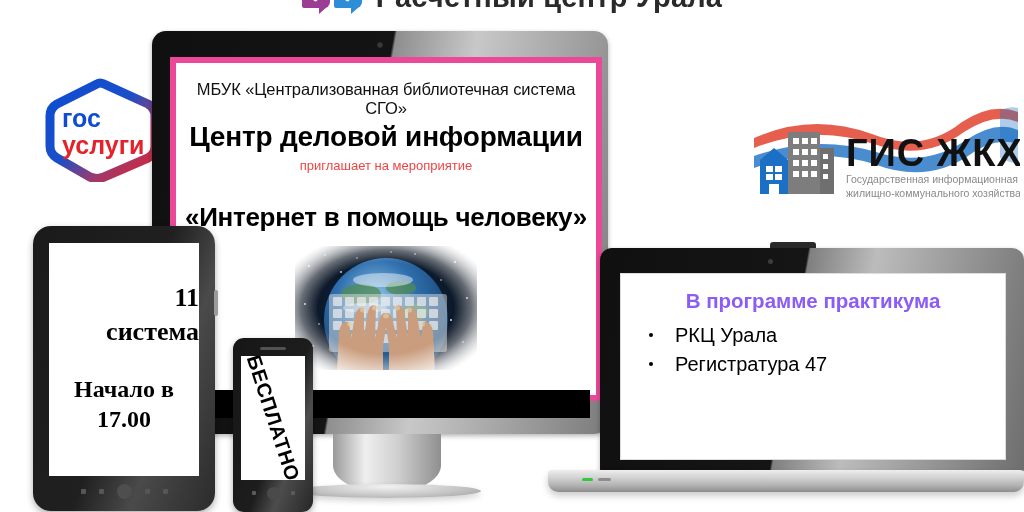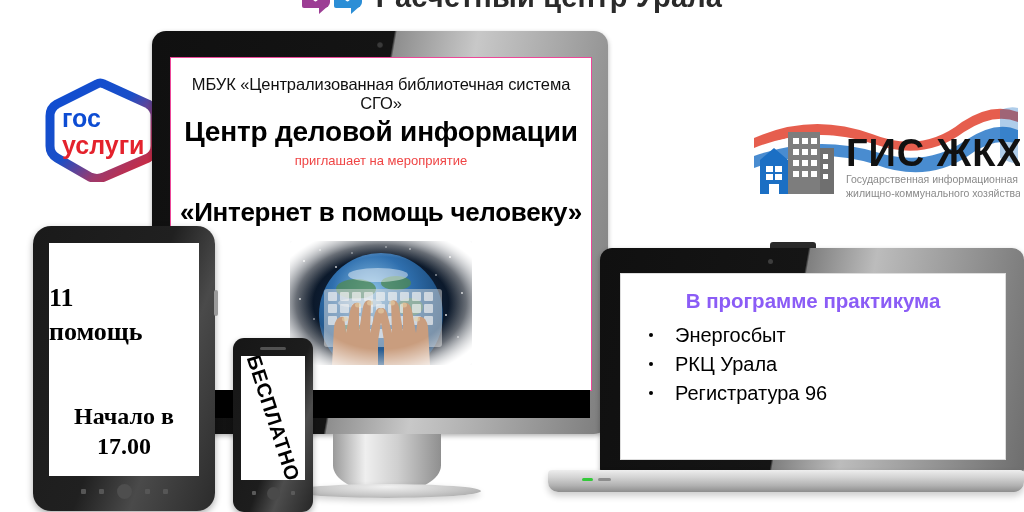--- a/index.html
+++ b/index.html
@@ -99,21 +99,21 @@
     width: 456px; height: 403px;
     border-radius: 14px;
     background: linear-gradient(100deg, #101010 0%, #141414 46%, #8e8e8e 46.5%, #c8c8c8 62%, #7b7b7b 100%);
     box-shadow: 0 2px 5px rgba(0,0,0,0.30);
   }
   .monitor-screen {
     position: absolute;
     left: 18px; top: 26px;
     width: 420px; height: 332px;
     background: #ffffff;
-    border: 1px solid #ec4899;
+    border: 6px solid #ec4899;
     overflow: hidden;
   }
   .cam {
     position: absolute;
     left: 50%; top: 11px;
     margin-left: -3px;
     width: 6px; height: 6px;
     border-radius: 50%;
     background: #3a3a3a;
     box-shadow: inset 0 0 1px #000;
@@ -211,35 +211,35 @@
     left: 16px; top: 256px;
     width: 150px; height: 18px;
     display: flex;
     align-items: center;
     justify-content: center;
     gap: 13px;
   }
   .nav-dot { width: 5px; height: 5px; background: #565656; border-radius: 1px; }
   .nav-home { width: 15px; height: 15px; background: #4e4e4e; border-radius: 50%; }
   .t-date {
-    text-align: left;
+    text-align: right;
     font-family: "Liberation Serif", serif;
     font-size: 26px;
     font-weight: bold;
     color: #000;
     margin-top: 38px;
     line-height: 1.3;
   }
   .t-time {
     text-align: center;
     font-family: "Liberation Serif", serif;
     font-size: 24px;
     font-weight: bold;
     color: #000;
-    margin-top: 52px;
+    margin-top: 25px;
     line-height: 1.25;
   }
 
   
   .phone {
     position: absolute;
     left: 233px; top: 338px;
     width: 80px; height: 174px;
   }
   .phone-body {
@@ -554,21 +554,21 @@
   </div>
   <div class="stand-neck"></div>
   <div class="stand-base"></div>
 
   <div class="tablet">
     <div class="tablet-body"></div>
     <div class="tablet-btn-side"></div>
     <div class="tablet-screen">
       <div class="t-date">
         <div>11</div>
-        <div>помощь</div>
+        <div>система</div>
       </div>
       <div class="t-time">
         <div>Начало в</div>
         <div>17.00</div>
       </div>
     </div>
     <div class="tablet-nav">
       <div class="nav-dot"></div>
       <div class="nav-dot"></div>
       <div class="nav-home"></div>
@@ -592,23 +592,22 @@
 
   <div class="laptop">
     <div class="laptop-hinge"></div>
     <div class="laptop-lid">
       <div class="laptop-cam"></div>
       <div class="laptop-screen">
         <div class="l-head">
           <div>В программе практикума</div>
         </div>
         <ul class="l-list">
-          <li>Энергосбыт</li>
           <li>РКЦ Урала</li>
-          <li>Регистратура 96</li>
+          <li>Регистратура 47</li>
         </ul>
       </div>
     </div>
     <div class="laptop-base"></div>
     <div class="laptop-led"></div>
     <div class="laptop-led2"></div>
   </div>
 
 </div>
 

